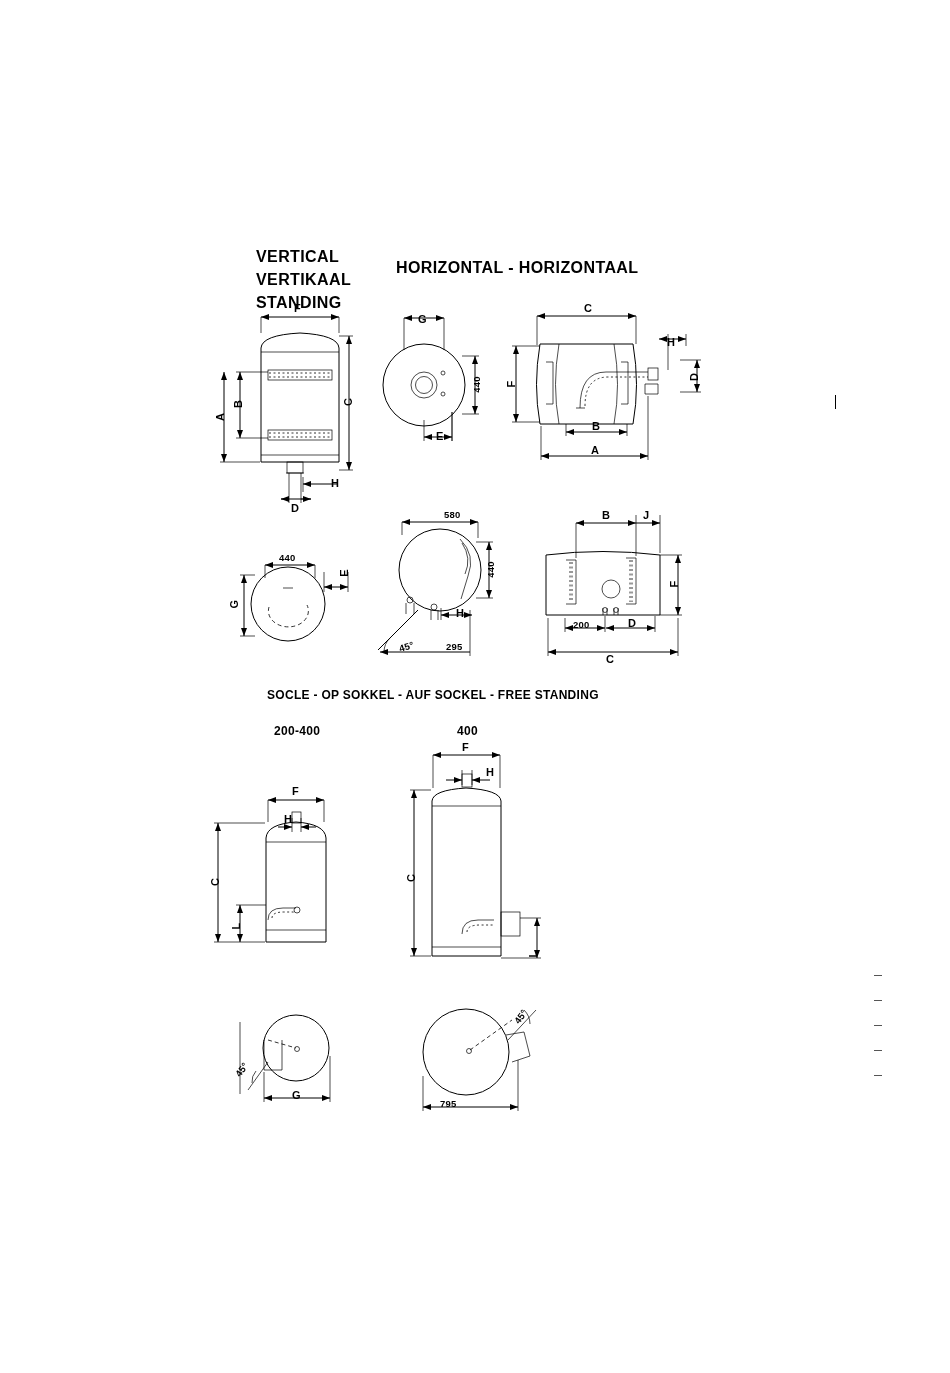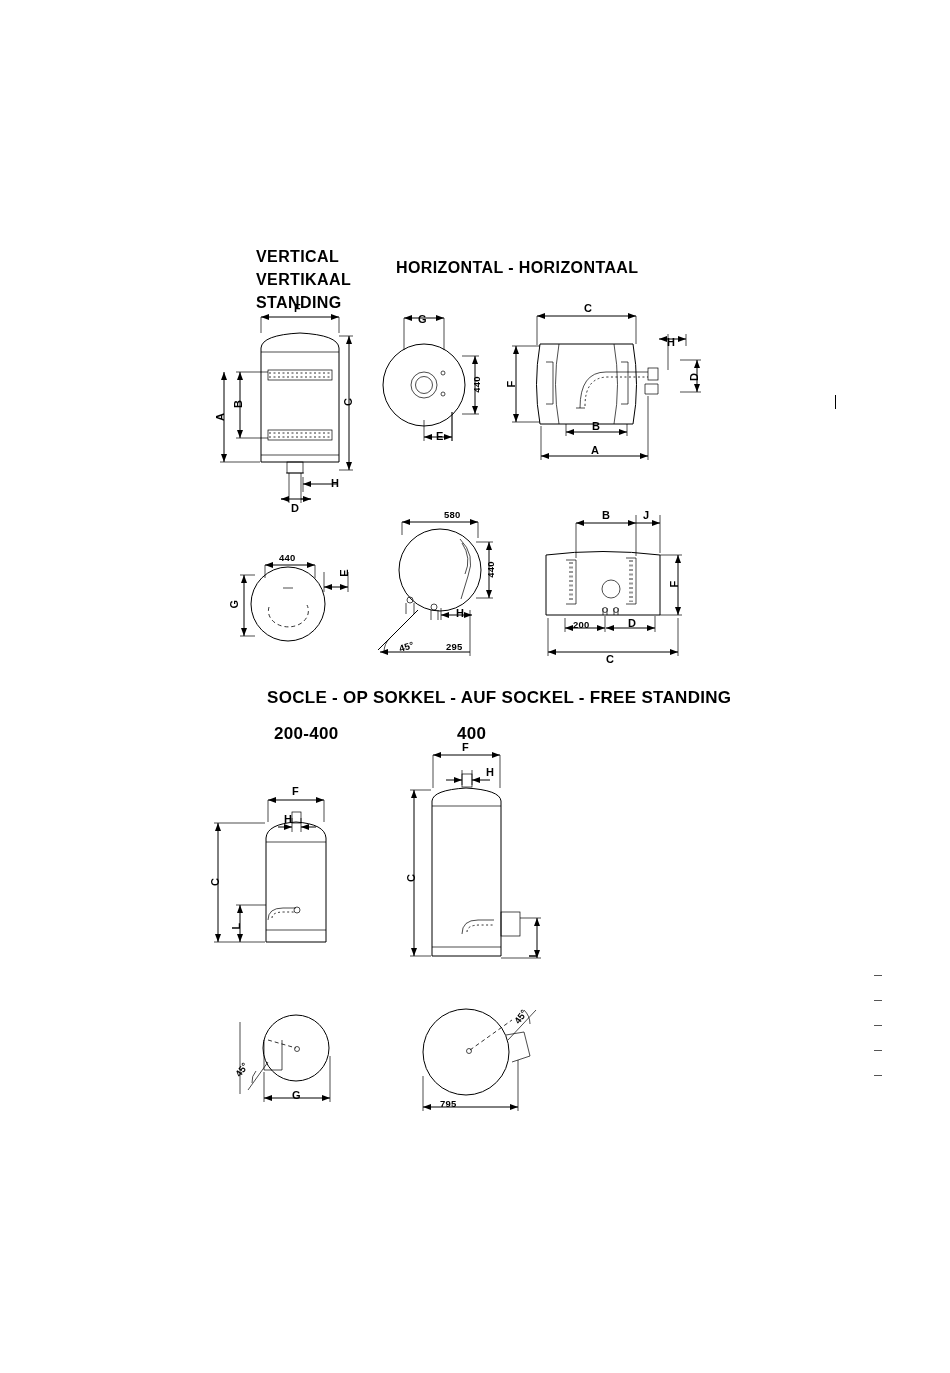--- a/index.html
+++ b/index.html
@@ -2,21 +2,21 @@
 <html><head>
 <meta charset="utf-8">
 <style>
   html,body{margin:0;padding:0;background:#ffffff;}
   body{width:950px;height:1373px;position:relative;font-family:"Liberation Sans",sans-serif;color:#000;}
   .sheet{position:absolute;inset:0;}
   .lbl{position:absolute;font-size:11px;font-weight:bold;letter-spacing:0.2px;white-space:nowrap;}
   .lbl.sm{font-size:9.5px;}
   .title{position:absolute;font-size:15px;font-weight:bold;letter-spacing:0.4px;white-space:nowrap;}
   .title.big{font-size:16px;}
-  .sec{position:absolute;font-size:17px;font-weight:bold;letter-spacing:0.3px;white-space:nowrap;}
+  .sec{position:absolute;font-size:12px;font-weight:bold;letter-spacing:0.3px;white-space:nowrap;}
   .rot90{transform:rotate(-90deg);}
   svg{position:absolute;left:0;top:0;overflow:visible;}
   .ln{stroke:#000;stroke-width:1;fill:none;}
   .thin{stroke:#000;stroke-width:0.7;fill:none;}
   .dsh{stroke:#000;stroke-width:0.8;fill:none;stroke-dasharray:4 3;}
   .dsh2{stroke:#000;stroke-width:0.8;fill:none;stroke-dasharray:2 2.5;}
   .edge{position:absolute;right:114px;top:395px;width:1px;height:14px;background:#000;}
   .tick{position:absolute;right:68px;width:8px;height:1px;background:#555;}
 </style>
 </head>

